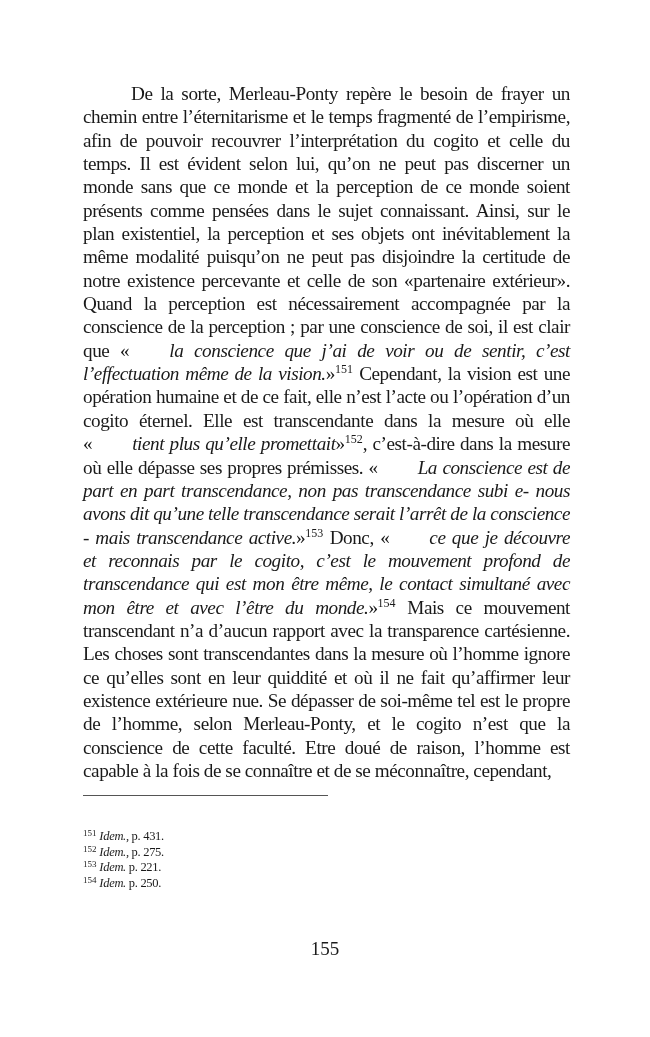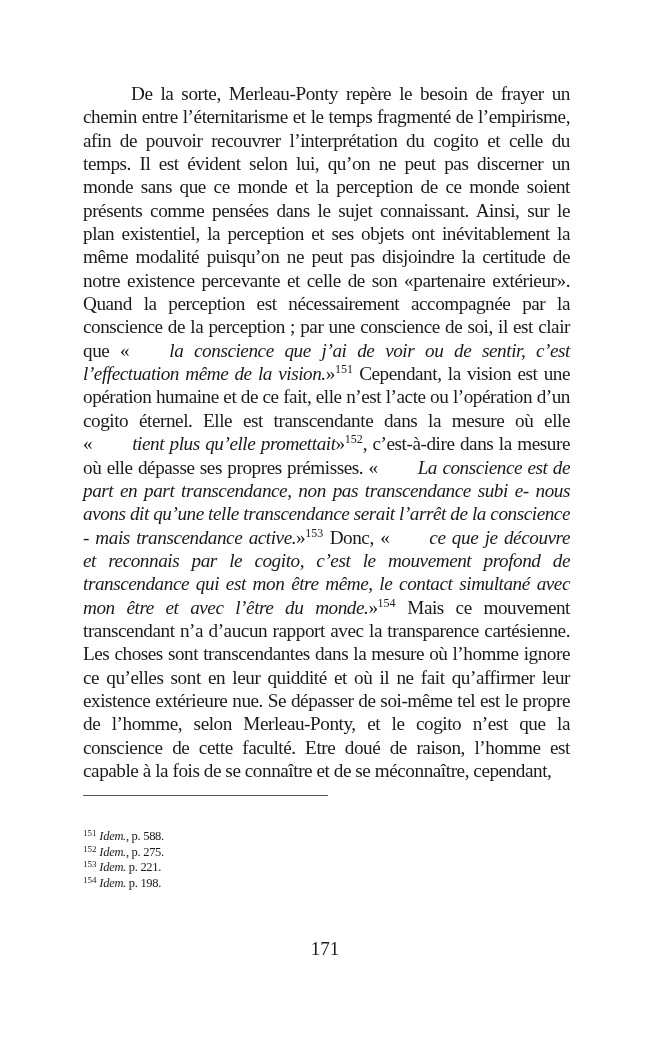--- a/index.html
+++ b/index.html
@@ -35,19 +35,19 @@
 </head>
 <body>
 
 <div class="page">
   <p class="para" id="para"><span>De la sorte, Merleau-Ponty repère le besoin de frayer un chemin entre l’éternitarisme et le temps fragmenté de l’empirisme, afin de pouvoir recouvrer l’interprétation du cogito et celle du temps. Il est évident selon lui, qu’on ne peut pas discerner un monde sans que ce monde et la perception de ce monde soient présents comme pensées dans le sujet connaissant. Ainsi, sur le plan existentiel, la perception et ses objets ont inévitablement la même modalité puisqu’on ne peut pas disjoindre la certitude de notre existence percevante et celle de son «partenaire extérieur». Quand la perception est nécessairement accompagnée par la conscience de la perception ; par une conscience de soi, il est clair que «</span><i>la conscience que j’ai de voir ou de sentir, c’est l’effectuation même de la vision.</i><span>»</span><sup>151</sup><span> Cependant, la vision est une opération humaine et de ce fait, elle n’est l’acte ou l’opération d’un cogito éternel. Elle est transcendante dans la mesure où elle «</span><i>tient plus qu’elle promettait</i><span>»</span><sup>152</sup><span>, c’est-à-dire dans la mesure où elle dépasse ses propres prémisses. «</span><i>La conscience est de part en part transcendance, non pas transcendance subi e- nous avons dit qu’une telle transcendance serait l’arrêt de la conscience - mais transcendance active.</i><span>»</span><sup>153</sup><span> Donc, «</span><i>ce que je découvre et reconnais par le cogito, c’est le mouvement profond de transcendance qui est mon être même, le contact simultané avec mon être et avec l’être du monde.</i><span>»</span><sup>154</sup><span> Mais ce mouvement transcendant n’a d’aucun rapport avec la transparence cartésienne. Les choses sont transcendantes dans la mesure où l’homme ignore ce qu’elles sont en leur quiddité et où il ne fait qu’affirmer leur existence extérieure nue. Se dépasser de soi-même tel est le propre de l’homme, selon Merleau-Ponty, et le cogito n’est que la conscience de cette faculté. Etre doué de raison, l’homme est capable à la fois de se connaître et de se méconnaître, cependant,</span></p>
 </div>
 
 <div class="rule"></div>
 
 <div class="notes">
-  <div class="note"><sup>151</sup> <span class="ref">Idem.</span><span>, p. 588.</span></div>
+  <div class="note"><sup>151</sup> <span class="ref">Idem.</span><span>, p. 431.</span></div>
   <div class="note"><sup>152</sup> <span class="ref">Idem.</span><span>, p. 275.</span></div>
   <div class="note"><sup>153</sup> <span class="ref">Idem.</span><span> p. 221.</span></div>
-  <div class="note"><sup>154</sup> <span class="ref">Idem.</span><span> p. 198.</span></div>
+  <div class="note"><sup>154</sup> <span class="ref">Idem.</span><span> p. 250.</span></div>
 </div>
 
-<div class="pagenum">171</div>
+<div class="pagenum">155</div>
 
 </body></html>

